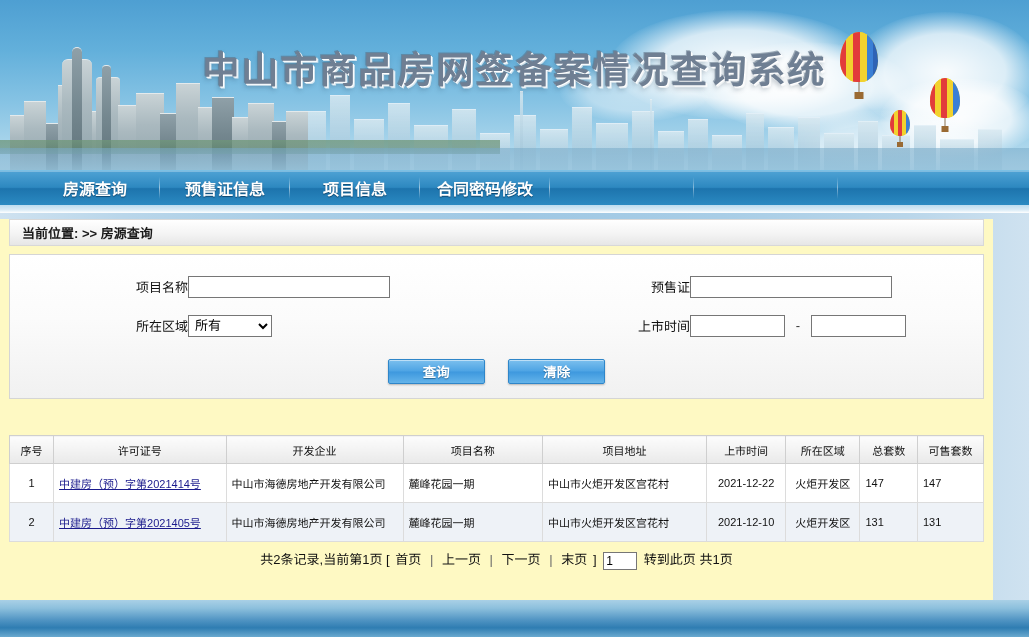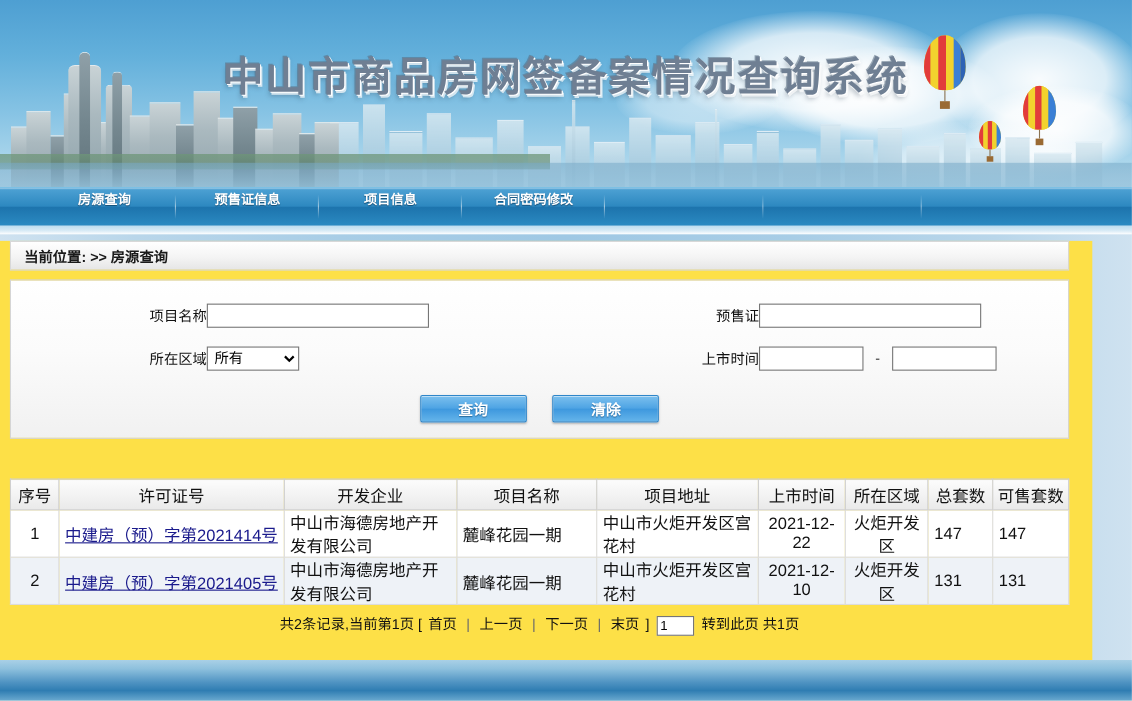--- a/index.html
+++ b/index.html
@@ -129,23 +129,24 @@
     box-shadow: inset 0 1px 0 rgba(255,255,255,.28);
     display: flex;
     align-items: stretch;
     padding-left: 30px;
     box-sizing: border-box;
   }
   .nav-item {
     position: relative;
     min-width: 114px;
     display: flex;
+    align-items: center;
     justify-content: center;
     color: #ffffff;
-    font-size: 12px;
+    font-size: 16px;
     font-weight: bold;
     text-shadow: 0 1px 1px rgba(0,40,70,.65);
     cursor: pointer;
     padding: 0 8px;
   }
   .nav-item::after {
     content: "";
     position: absolute;
     right: 0; top: 6px; bottom: 6px;
     width: 1px;
@@ -157,23 +158,23 @@
   .nav-under {
     width: 1029px; height: 8px;
     background: linear-gradient(to bottom, #bcdcef 0%, #d9ebf6 60%, #ffffff 100%);
   }
 
   
   .content {
     position: relative;
     width: 993px;
     margin: 0 auto;
-    background: #fde047;
-    box-sizing: border-box;
-    padding: 0 12px 8px 0;
+    background: #fef9c3;
+    box-sizing: border-box;
+    padding: 0 0 8px 0;
     min-height: 385px;
   }
   .crumb {
     margin: 6px 9px 0 9px;
     height: 27px;
     line-height: 27px;
     padding-left: 12px;
     font-size: 13px;
     font-weight: bold;
     color: #1a1a1a;
@@ -251,21 +252,21 @@
     box-shadow: inset 0 1px 0 rgba(255,255,255,.5), 0 1px 2px rgba(0,0,0,.25);
     cursor: pointer;
     box-sizing: border-box;
   }
 
   
   .results-wrap { margin: 36px 9px 0 9px; }
   table.results {
     width: 100%;
     border-collapse: collapse;
-    font-size: 15px;
+    font-size: 11px;
   }
   table.results th {
     background: linear-gradient(to bottom, #fcfcfc 0%, #f2f2f2 55%, #e9e9e9 100%);
     border: 1px solid #cfcfcf;
     font-weight: normal;
     color: #111;
     height: 27px;
     padding: 0 4px;
     white-space: nowrap;
   }
@@ -282,21 +283,21 @@
   a.lic {
     color: #1a1a8c;
     text-decoration: underline;
     white-space: nowrap;
     cursor: pointer;
   }
 
   
   .w-seq { width: 38px; }
   .w-lic { width: 168px; }
-  .w-dev { width: 196px; font-family: Liberation Mono, monospace; }
+  .w-dev { width: 196px; }
   .w-prj { width: 150px; }
   .w-adr { width: 180px; }
   .w-tim { width: 76px; }
   .w-reg { width: 70px; }
   .w-tot { width: 52px; }
   .w-sal { width: 60px; }
 
   .pager {
     text-align: center;
     font-size: 13px;

